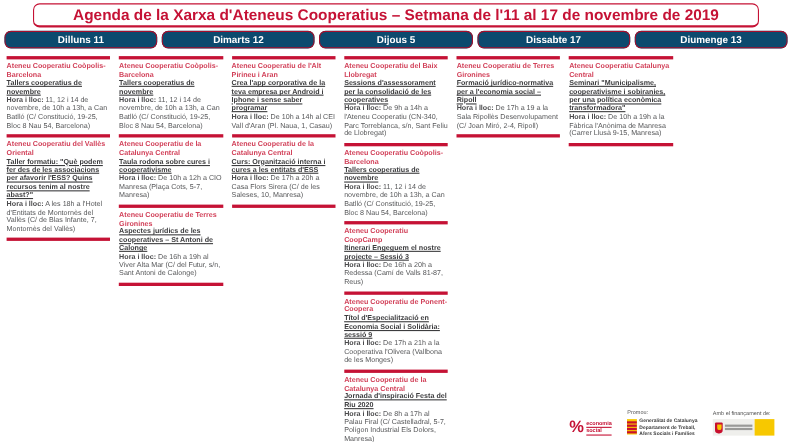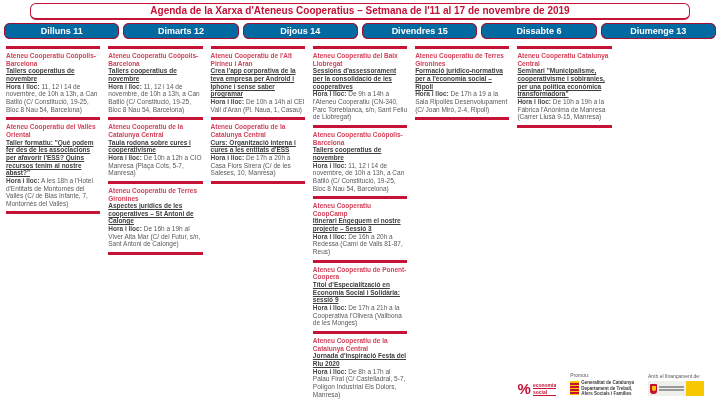--- a/index.html
+++ b/index.html
@@ -6,28 +6,28 @@
   html,body { width:720px; height:402px; background:#fff; overflow:hidden;
               font-family:"Liberation Sans", sans-serif; position:relative; }
 
   .title-box{
     margin:3px 30px 3px 30px;
     border:1px solid #C51235;
     border-bottom-width:2px;
     border-radius:6px;
     color:#C51235;
     font-weight:bold;
-    font-size:10px;
+    font-size:14px;
     text-align:center;
     padding:1px 0 2px 0;
   }
 
   .days-row{ display:flex; gap:4px; padding:0 4px; margin-bottom:3px; }
   .day-header{
-    flex:1; background:#0369a1; color:#fff;
+    flex:1; background:#0c4a6e; color:#fff;
     font-weight:bold; font-size:9px; text-align:center;
     border-radius:6px; padding:3px 4px;
     box-shadow:0 0 0 1px #a60e2b inset;
     cursor:default;
   }
 
   .cols-row{ display:flex; gap:4px; padding:0 4px; align-items:flex-start; }
   .day-col{ flex:1; min-width:0; padding:0 1px; }
 
   .event-bar{ height:3px; background:#C51235; margin:4px 1px 3px 1px; }
@@ -68,23 +68,22 @@
   .spain .right{ width:18px; background:#F7C800; }
 </style>
 </head>
 <body>
 
 <div class="title-box">Agenda de la Xarxa d'Ateneus Cooperatius – Setmana de l'11 al 17 de novembre de 2019</div>
 
 <div class="days-row" id="days-row">
     <div class="day-header">Dilluns 11</div>
     <div class="day-header">Dimarts 12</div>
-    <div class="day-header">Dijous 14</div>
-    <div class="day-header">Divendres 15</div>
-    <div class="day-header">Dissabte 6</div>
+    <div class="day-header">Dijous 5</div>
+    <div class="day-header">Dissabte 17</div>
     <div class="day-header">Diumenge 13</div>
   </div>
 
 <div class="cols-row" id="cols-row">
     <div class="day-col">
       <div class="event-bar"></div>
       <div class="event">
         <div class="event-org">Ateneu Cooperatiu Coòpolis-Barcelona</div>
         <div class="event-title">Tallers cooperatius de novembre</div>
         <div class="event-details"><span class="tl">Hora i lloc:</span> <span>11, 12 i 14 de novembre, de 10h a 13h, a Can Batlló (C/ Constitució, 19-25, Bloc 8 Nau 54, Barcelona)</span></div>

